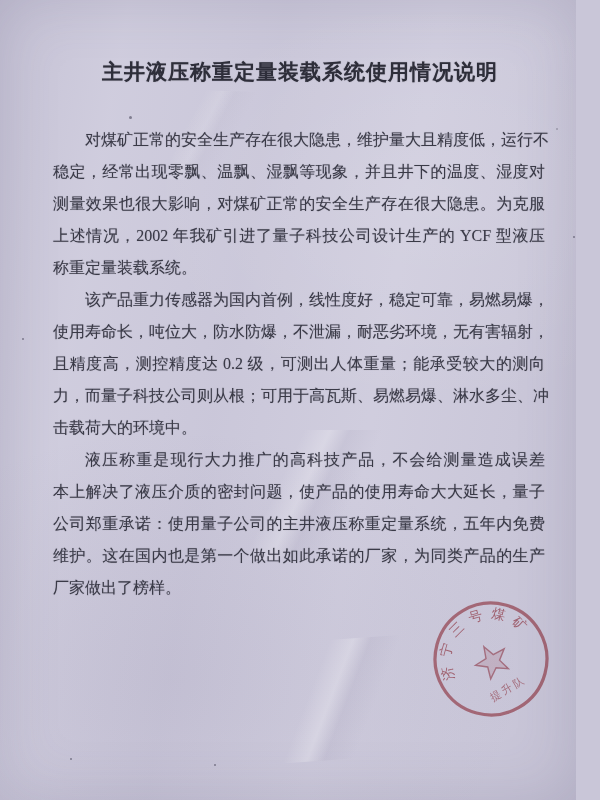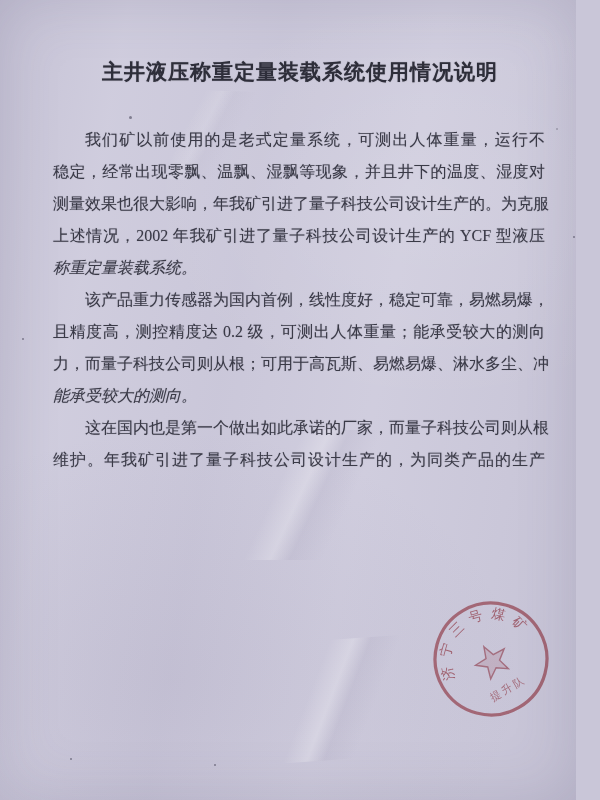--- a/index.html
+++ b/index.html
@@ -39,21 +39,21 @@
     font-size: 16px; line-height: 32px;
     text-shadow: 0 0 1px rgba(58,58,71,0.35);
   }
   .para { margin: 0; }
   .text-line {
     text-align: justify;
     text-align-last: justify;
     white-space: nowrap;
   }
   .text-line.indent { text-indent: 2em; }
-  .text-line.para-end { text-align-last: left; white-space: normal; font-style: italic; }
+  .text-line.para-end { text-align-last: left; white-space: normal; }
 
   .stamp {
     position: absolute; left: 430px; top: 598px; width: 122px; height: 122px;
     transform: rotate(-30deg);
     opacity: 0.88;
     mix-blend-mode: multiply;
   }
   .stamp svg { width: 100%; height: 100%; }
 
   .speck { position: absolute; border-radius: 50%; background: rgba(62,60,78,0.55); pointer-events: none; }
@@ -74,35 +74,39 @@
     <div class="speck" style="left:70px; top:758px; width:2px; height:2px;"></div>
     <div class="speck" style="left:214px; top:764px; width:2px; height:2px;"></div>
     <div class="speck" style="left:268px; top:131px; width:2px; height:2px; opacity:.6;"></div>
     <div class="speck" style="left:556px; top:128px; width:2px; height:2px; opacity:.6;"></div>
   </div>
 
   <h1 class="doc-title">主井液压称重定量装载系统使用情况说明</h1>
 
   <div class="doc-body">
     <div class="para">
-      <div class="text-line indent">我们矿以前使用的是老式定量系统，可测出人体重量，运行不</div>
+      <div class="text-line indent">对煤矿正常的安全生产存在很大隐患，维护量大且精度低，运行不</div>
       <div class="text-line">稳定，经常出现零飘、温飘、湿飘等现象，并且井下的温度、湿度对</div>
-      <div class="text-line">测量效果也很大影响，年我矿引进了量子科技公司设计生产的。为克服</div>
+      <div class="text-line">测量效果也很大影响，对煤矿正常的安全生产存在很大隐患。为克服</div>
       <div class="text-line">上述情况，2002 年我矿引进了量子科技公司设计生产的 YCF 型液压</div>
       <div class="text-line para-end">称重定量装载系统。</div>
     </div>
     <div class="para">
       <div class="text-line indent">该产品重力传感器为国内首例，线性度好，稳定可靠，易燃易爆，</div>
+      <div class="text-line">使用寿命长，吨位大，防水防爆，不泄漏，耐恶劣环境，无有害辐射，</div>
       <div class="text-line">且精度高，测控精度达 0.2 级，可测出人体重量；能承受较大的测向</div>
       <div class="text-line">力，而量子科技公司则从根；可用于高瓦斯、易燃易爆、淋水多尘、冲</div>
-      <div class="text-line para-end">能承受较大的测向。</div>
+      <div class="text-line para-end">击载荷大的环境中。</div>
     </div>
     <div class="para">
-      <div class="text-line indent">这在国内也是第一个做出如此承诺的厂家，而量子科技公司则从根</div>
-      <div class="text-line">维护。年我矿引进了量子科技公司设计生产的，为同类产品的生产</div>
+      <div class="text-line indent">液压称重是现行大力推广的高科技产品，不会给测量造成误差</div>
+      <div class="text-line">本上解决了液压介质的密封问题，使产品的使用寿命大大延长，量子</div>
+      <div class="text-line">公司郑重承诺：使用量子公司的主井液压称重定量系统，五年内免费</div>
+      <div class="text-line">维护。这在国内也是第一个做出如此承诺的厂家，为同类产品的生产</div>
+      <div class="text-line para-end">厂家做出了榜样。</div>
     </div>
   </div>
 
   <div class="stamp">
     <svg viewBox="0 0 120 120" xmlns="http://www.w3.org/2000/svg">
       <circle cx="60" cy="60" r="55" fill="none" stroke="#b4454f" stroke-width="3.2" opacity="0.75"></circle>
       <polygon points="60,46 64.1,57.3 76.2,57.75 66.7,65.2 70,76.75 60,70 50,76.75 53.3,65.2 43.8,57.75 55.9,57.3" fill="rgba(196,92,101,0.20)" stroke="#c4707a" stroke-width="1.4" opacity="0.9"></polygon>
       <defs>
         <path id="stamp-arc" d="M 20.6,67 A 40,40 0 1 1 99.4,67" fill="none"></path>
       </defs>

